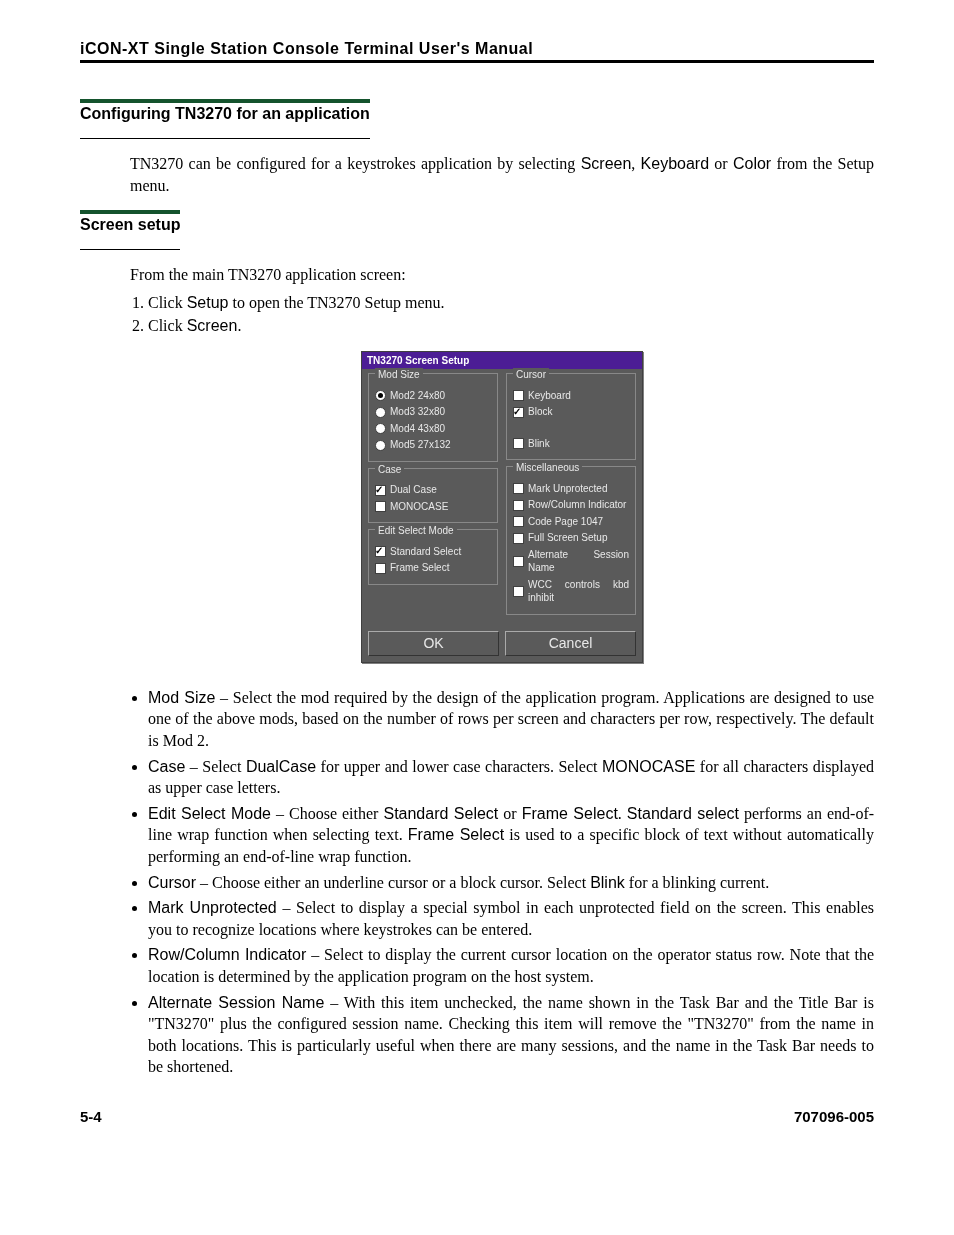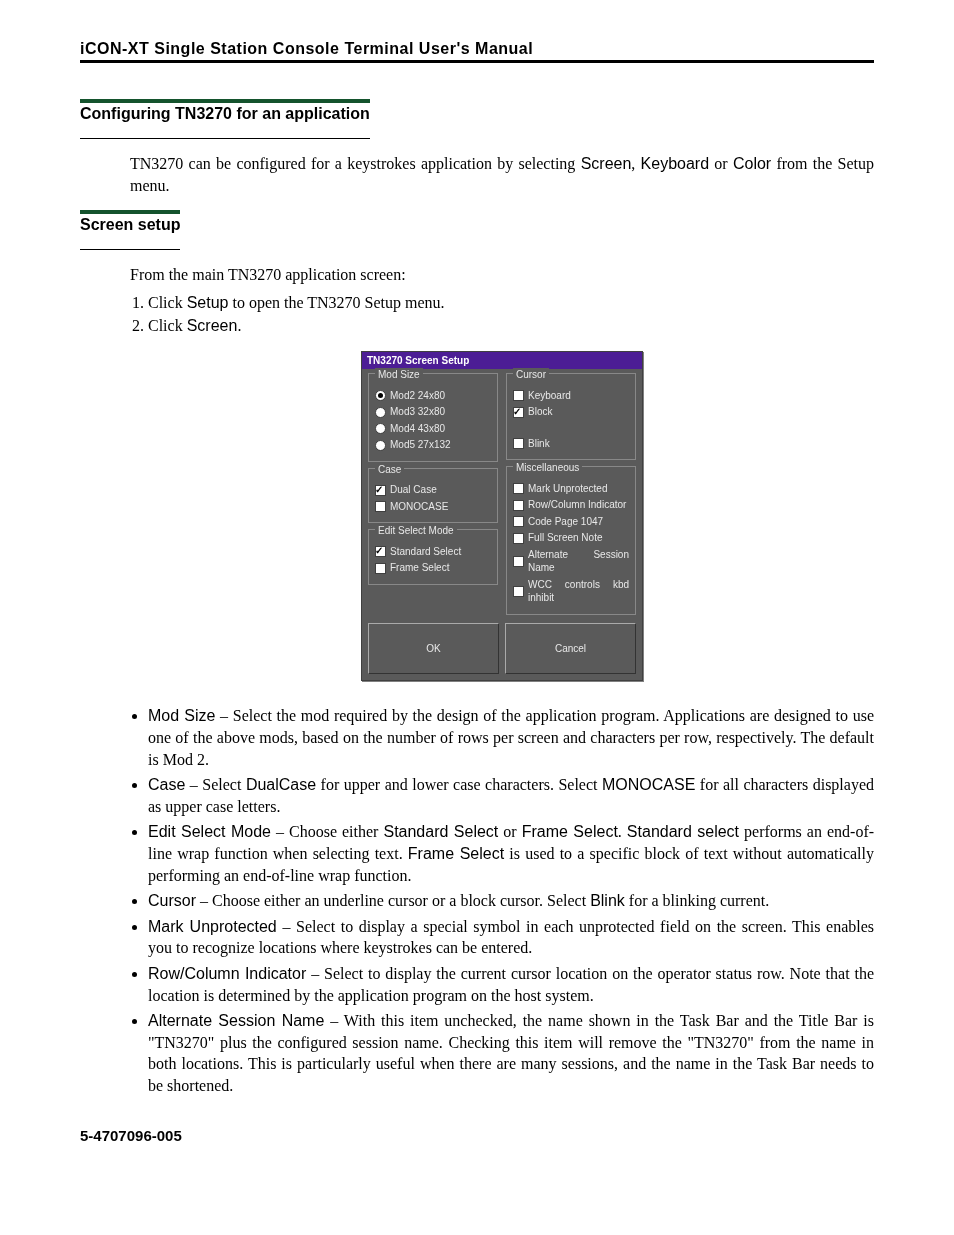--- a/index.html
+++ b/index.html
@@ -102,32 +102,33 @@
     grid-column: 1 / span 2;
     display:flex; gap:6px; margin-top:2px;
   }
   .dlg-btn {
     flex:1;
     background:#5a5a5a;
     border:1px solid #aaa;
     border-right-color:#333; border-bottom-color:#333;
     color:#e8e8e8;
     text-align:center;
-    padding:18px 0;
-    font-size:10px;
+    padding:2px 0;
+    font-size:14px;
+    margin-top:8px;
   }
   ul.bullets {
     list-style: disc;
     margin: 0 0 0 18px;
     padding: 0;
     text-align: justify;
   }
   ul.bullets > li { margin-bottom: 4px; line-height: 1.35; }
   .footer {
-    display:flex; 
+    display:flex; justify-content:space-between;
     font-family: Arial, Helvetica, sans-serif;
     font-weight:bold;
     font-size:15px;
     margin-top: 30px;
   }
 </style>
 </head>
 <body>
 
 <div class="page-title">iCON-XT Single Station Console Terminal User's Manual</div>
@@ -234,21 +235,21 @@
                 <div class="opt">
                     <span class="check"></span>
                     <span>Row/Column Indicator</span>
                   </div>
                 <div class="opt">
                     <span class="check"></span>
                     <span>Code Page 1047</span>
                   </div>
                 <div class="opt">
                     <span class="check"></span>
-                    <span>Full Screen Note</span>
+                    <span>Full Screen Setup</span>
                   </div>
                 <div class="opt">
                     <span class="check"></span>
                     <span>Alternate Session Name</span>
                   </div>
                 <div class="opt">
                     <span class="check"></span>
                     <span>WCC controls kbd inhibit</span>
                   </div>
               </div>

